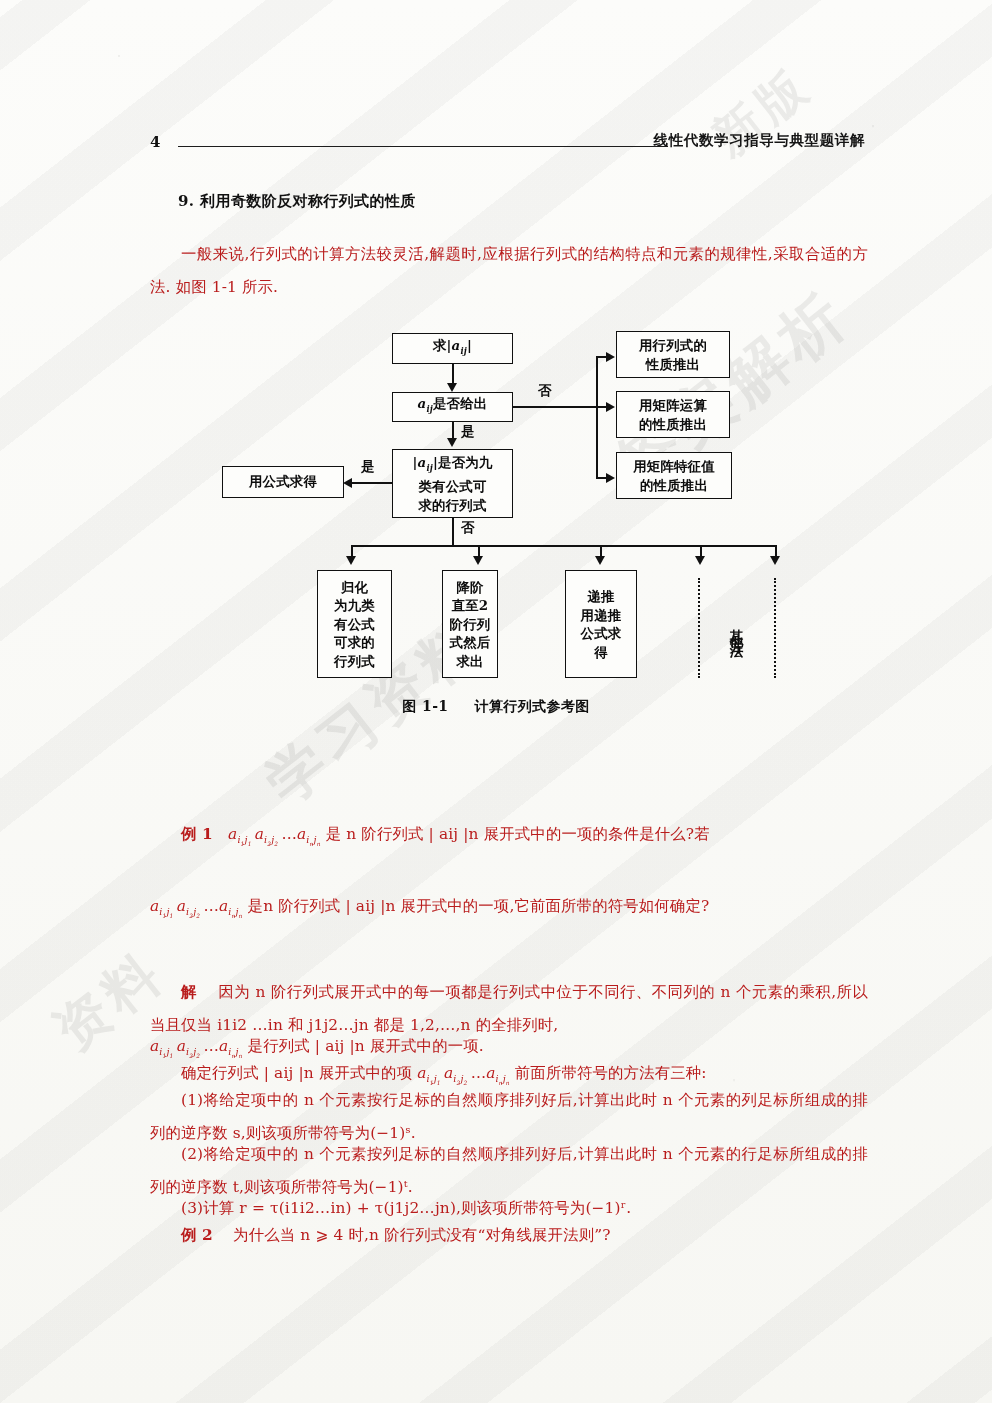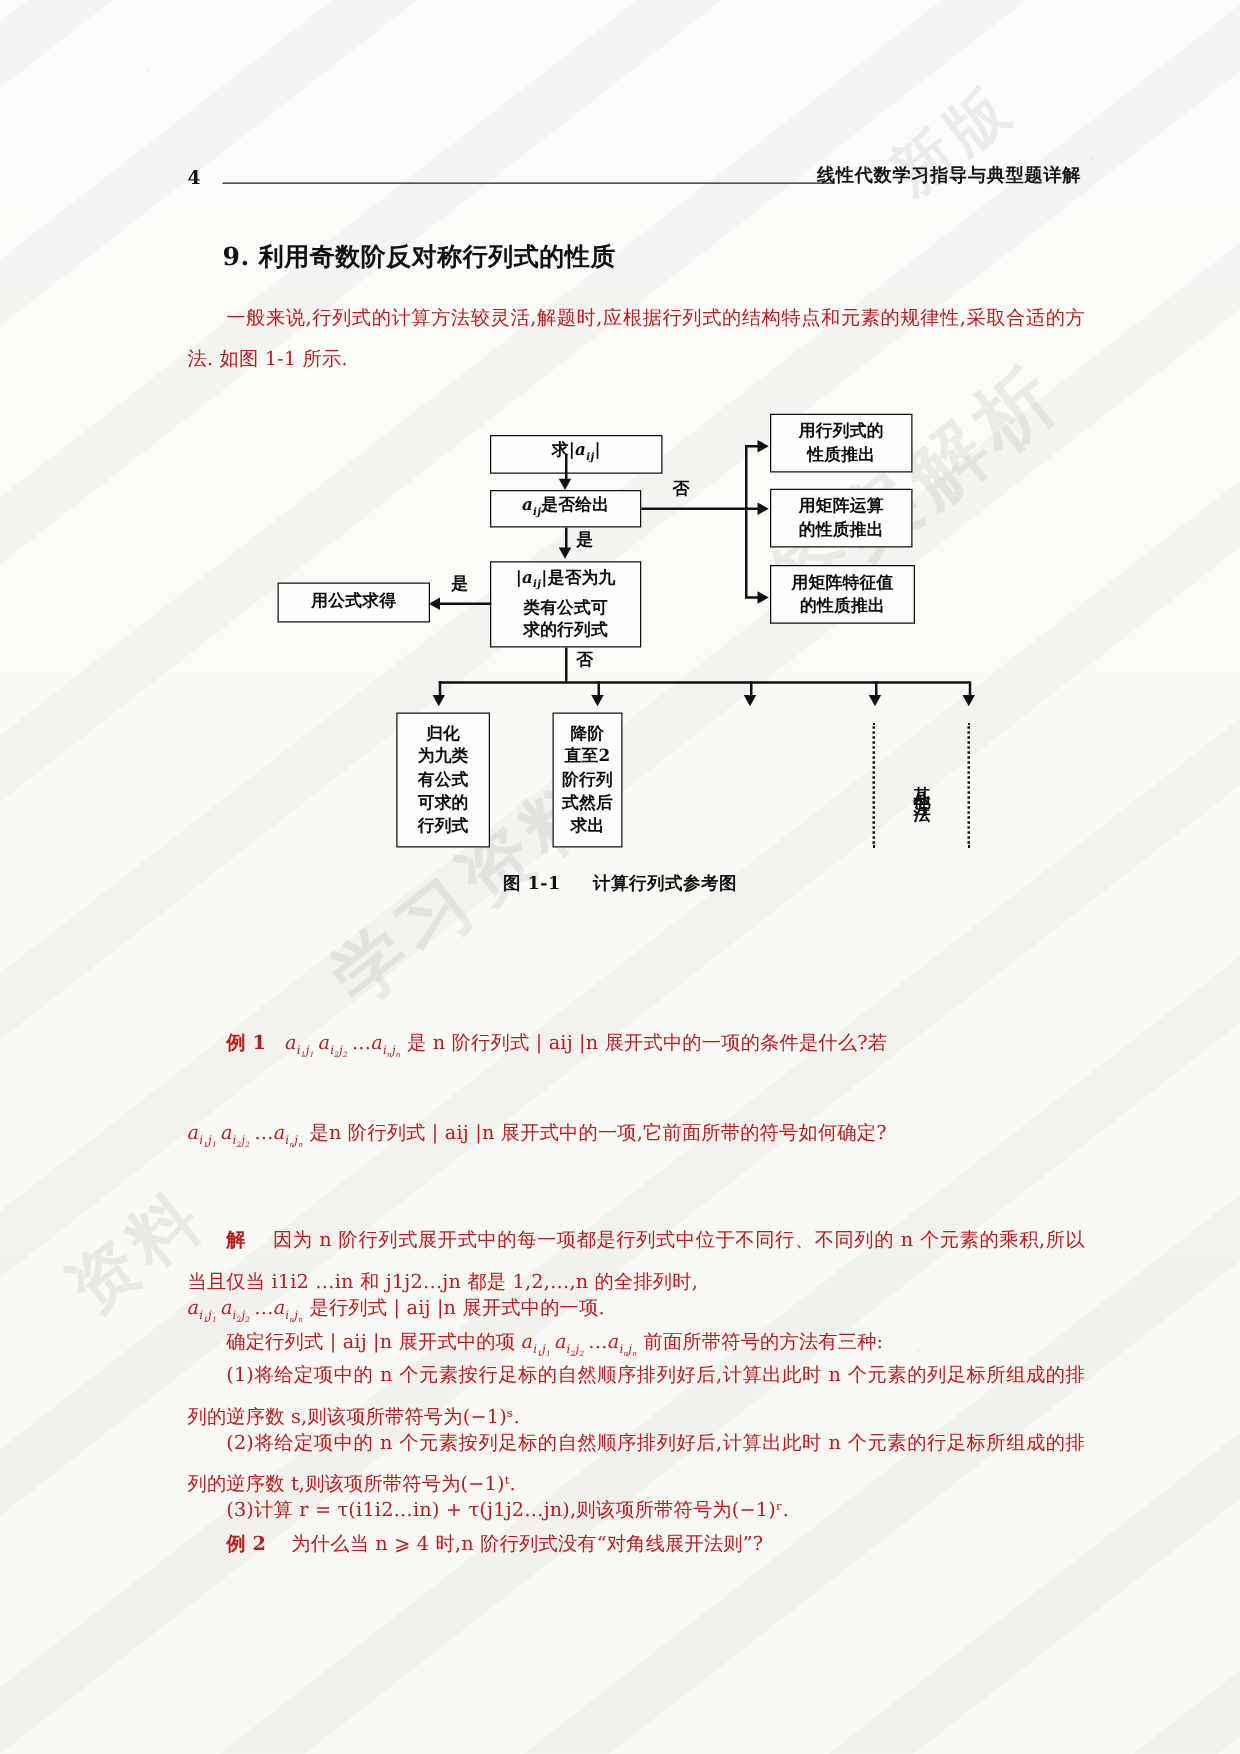--- a/index.html
+++ b/index.html
@@ -64,21 +64,21 @@
   }
   .runhead-title {
     position:absolute; right:0; top:0;
     font-family:"DejaVu Serif", serif; font-weight:700;
     font-size:14.5px; letter-spacing:.6px; color:#151515;
   }
 
   .h-sub {
     position:absolute; left:178px; top:192px;
     font-family:"DejaVu Serif", serif; font-weight:700;
-    font-size:20px; letter-spacing:.4px; color:#111;
+    font-size:15px; letter-spacing:.4px; color:#111;
   }
   .para {
     position:absolute;
     font-family:"DejaVu Serif", serif;
     font-size:15.4px;
     line-height:33px;
     color:#b91c1c;
     text-align:justify;
     letter-spacing:.15px;
   }
@@ -172,21 +172,21 @@
     <div class="rule"></div>
     <div class="runhead-title">线性代数学习指导与典型题详解</div>
   </div>
 
   <div class="h-sub">9. 利用奇数阶反对称行列式的性质</div>
 
   <div class="para p-intro">一般来说,行列式的计算方法较灵活,解题时,应根据行列式的结构特点和元素的规律性,采取合适的方法. 如图 1-1 所示.</div>
 
   <div class="chart">
 
-    <div class="fbox" style="left:392px; top:333px; width:138px; height:31px;margin-top:15px;">
+    <div class="fbox" style="left:392px; top:333px; width:121px; height:31px;">
       <span>求|<i class="m">a<sub>ij</sub></i>|</span>
     </div>
 
     <div class="ln lnv" style="left:452px; top:364px; height:20px;"></div>
     <div class="arrow-d" style="left:447px; top:383px;"></div>
 
     <div class="fbox" style="left:392px; top:392px; width:121px; height:30px;">
       <span><i class="m">a<sub>ij</sub></i>是否给出</span>
     </div>
 
@@ -267,20 +267,28 @@
     </div>
     <div class="fbox tall" style="left:442px; top:570px; width:56px; height:108px;">
       <span>
         <span>降阶</span><br>
         <span>直至2</span><br>
         <span>阶行列</span><br>
         <span>式然后</span><br>
         <span>求出</span>
       </span>
     </div>
+    <div class="fbox tall" style="left:565px; top:570px; width:72px; height:108px;">
+      <span>
+        <span>递推</span><br>
+        <span>用递推</span><br>
+        <span>公式求</span><br>
+        <span>得</span>
+      </span>
+    </div>
     <div class="dotbox" style="left:698px; top:578px; width:78px; height:100px;">
       <span class="vtext">其他方法</span>
     </div>
 
     <div class="figcap">
       <span>图 1-1</span><span class="gap"></span><span>计算行列式参考图</span>
     </div>
   </div>
 
 

